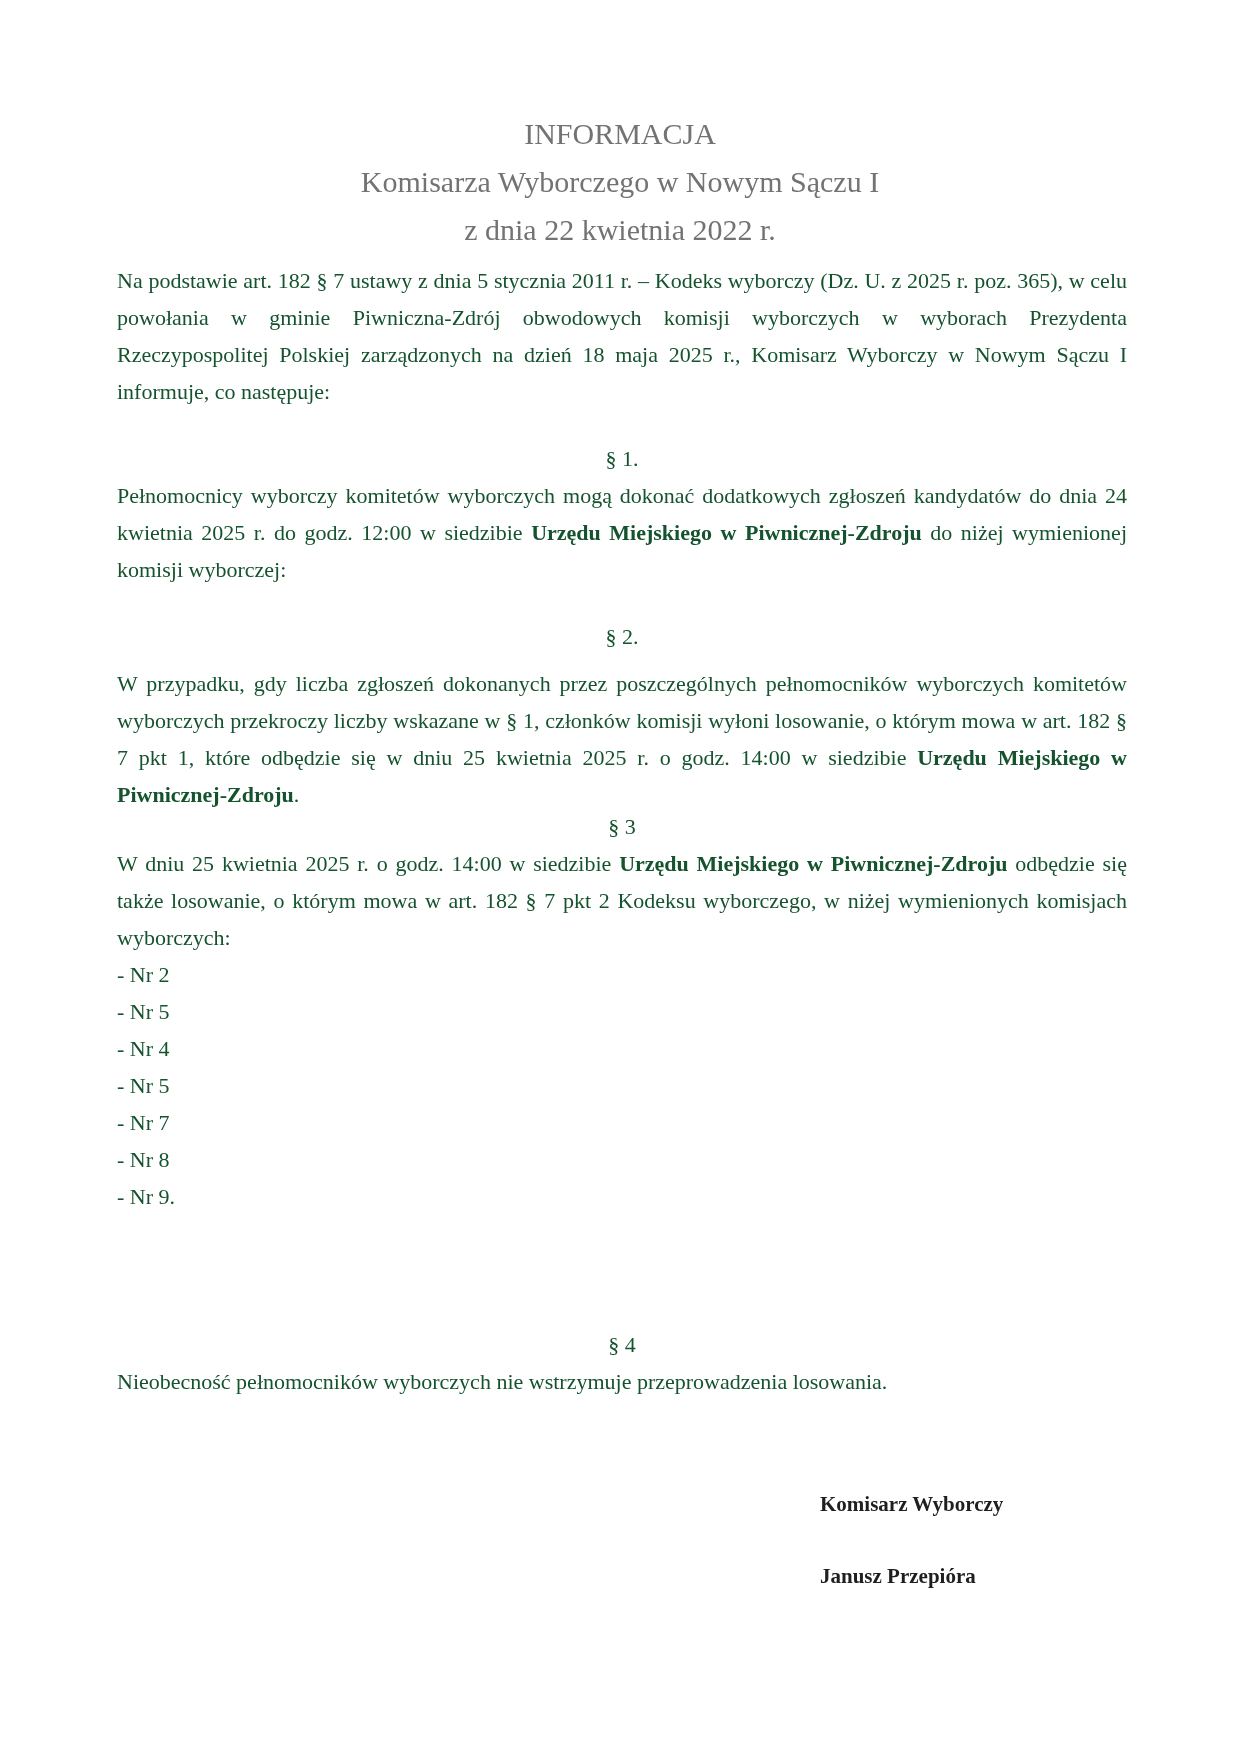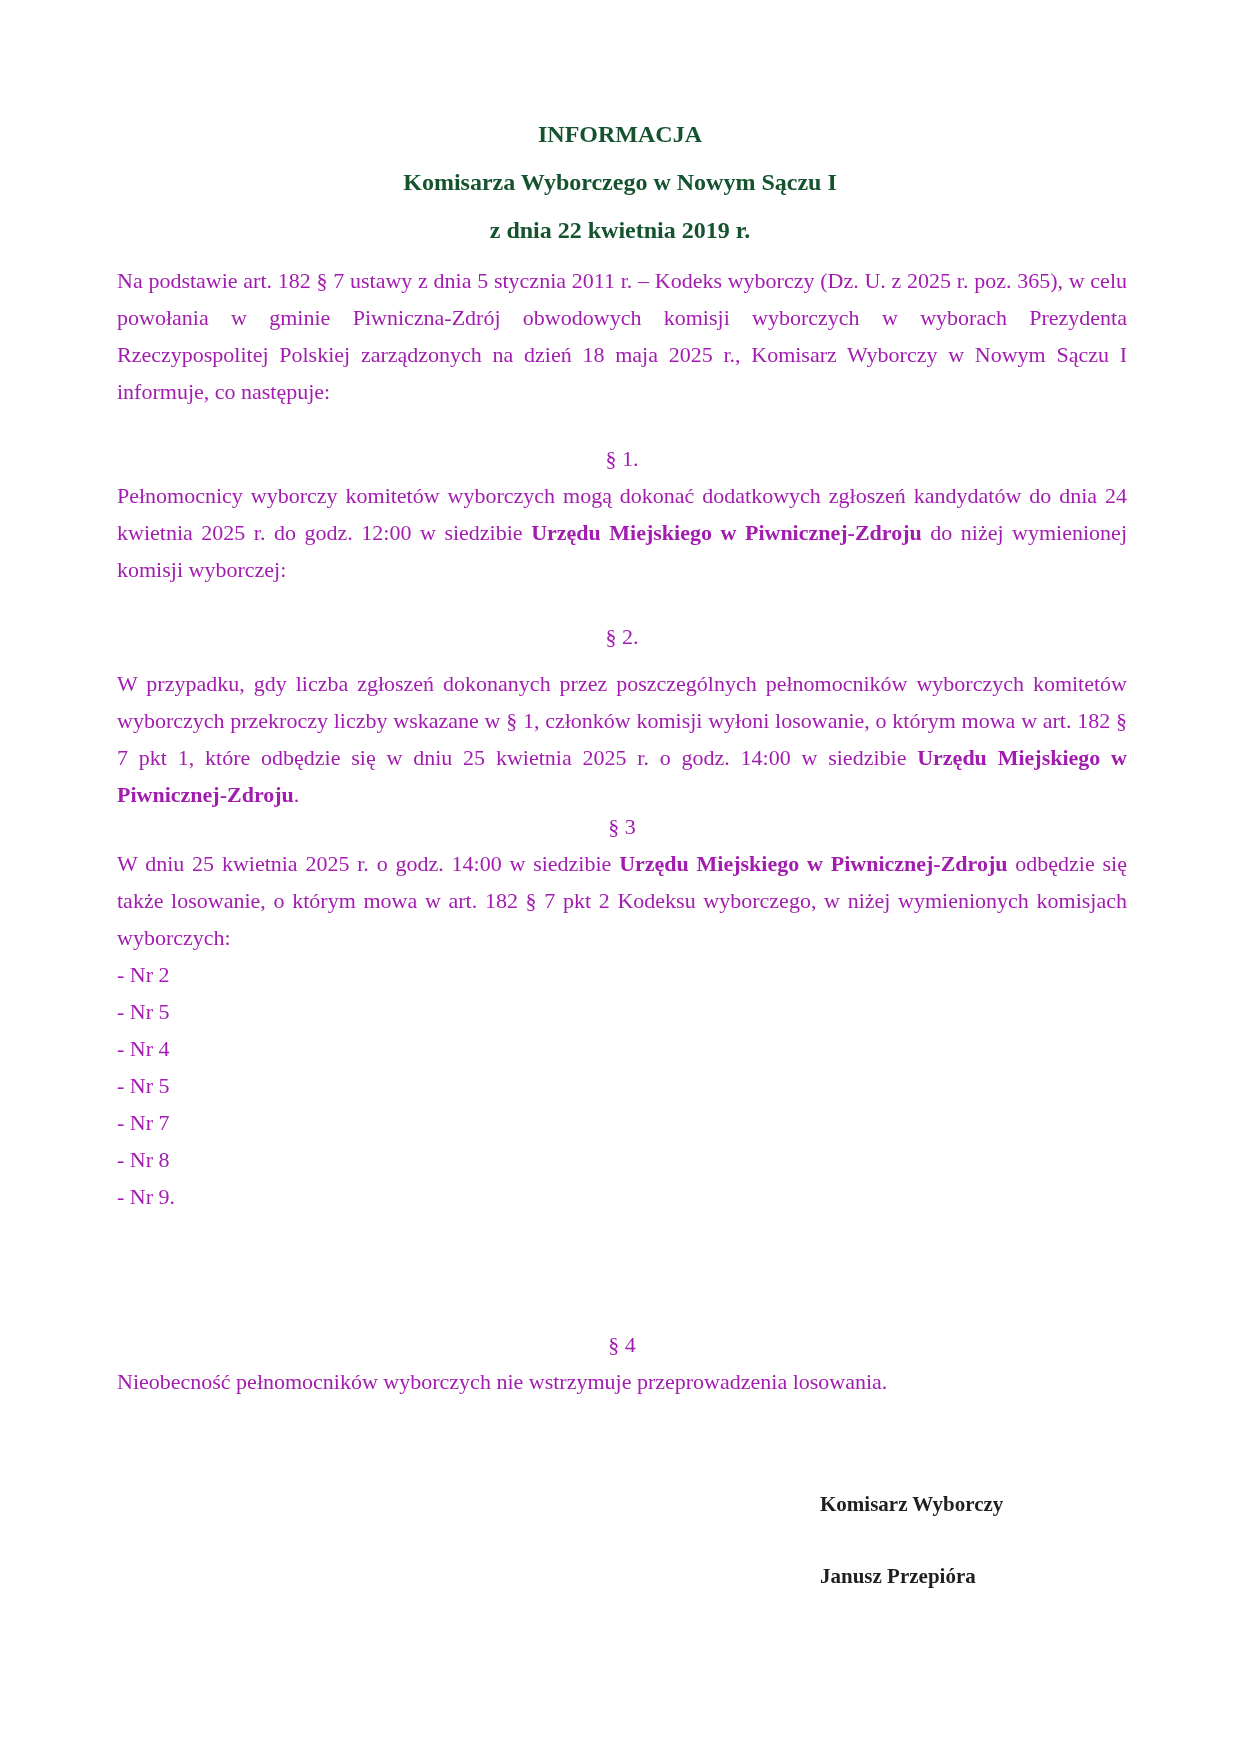--- a/index.html
+++ b/index.html
@@ -20,33 +20,33 @@
       left: 0; top: 0;
       width: 1240px;
       height: 1754px;
     }
     .header {
       position: absolute;
       top: 110px;
       left: 0;
       width: 1240px;
       text-align: center;
-      font-weight: bold;
-      font-size: 24px;
+      font-weight: normal;
+      font-size: 30px;
       line-height: 48px;
-      color: #14532d;
+      color: #737373;
     }
     .body-text {
       position: absolute;
       left: 117px;
       width: 1010px;
       font-size: 22px;
       line-height: 37px;
       text-align: justify;
-      color: #a21caf;
+      color: #14532d;
     }
     .para {
       margin: 0;
       text-align: justify;
       text-align-last: left;
     }
     .section-mark {
       text-align: center;
       margin: 0;
       font-size: 22px;
@@ -65,21 +65,21 @@
     }
   </style>
 </head>
 <body>
 
 <div class="page">
 
   <div class="header">
     <div>INFORMACJA</div>
     <div>Komisarza Wyborczego w Nowym Sączu I</div>
-    <div>z dnia 22 kwietnia 2019 r.</div>
+    <div>z dnia 22 kwietnia 2022 r.</div>
   </div>
 
   <div class="body-text" style="top:262px;">
     <p class="para">Na podstawie art. 182 § 7 ustawy z dnia 5 stycznia 2011 r. – Kodeks wyborczy (Dz. U. z 2025 r. poz. 365), w celu powołania w gminie Piwniczna-Zdrój obwodowych komisji wyborczych w wyborach Prezydenta Rzeczypospolitej Polskiej zarządzonych na dzień 18 maja 2025 r., Komisarz Wyborczy w Nowym Sączu I informuje, co następuje:</p>
   </div>
 
   <div class="body-text" style="top:440px;">
     <p class="section-mark">§ 1.</p>
     <p class="para"><span>Pełnomocnicy wyborczy komitetów wyborczych mogą dokonać dodatkowych zgłoszeń kandydatów do dnia 24 kwietnia 2025 r. do godz. 12:00 w siedzibie </span><span class="b">Urzędu Miejskiego w Piwnicznej-Zdroju</span><span> do niżej wymienionej komisji wyborczej:</span></p>
   </div>

